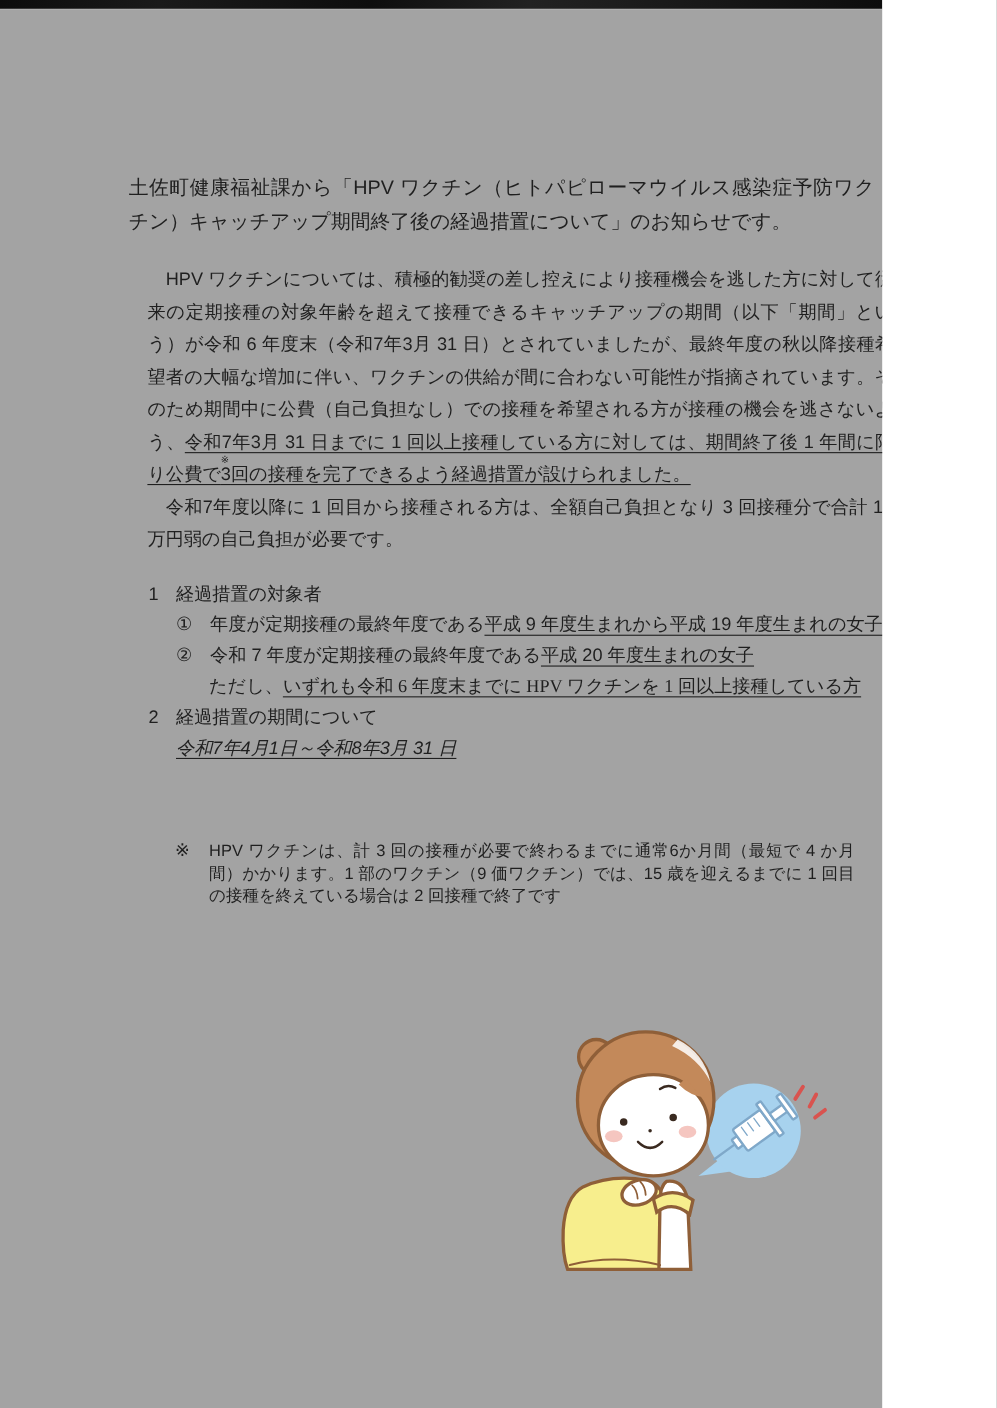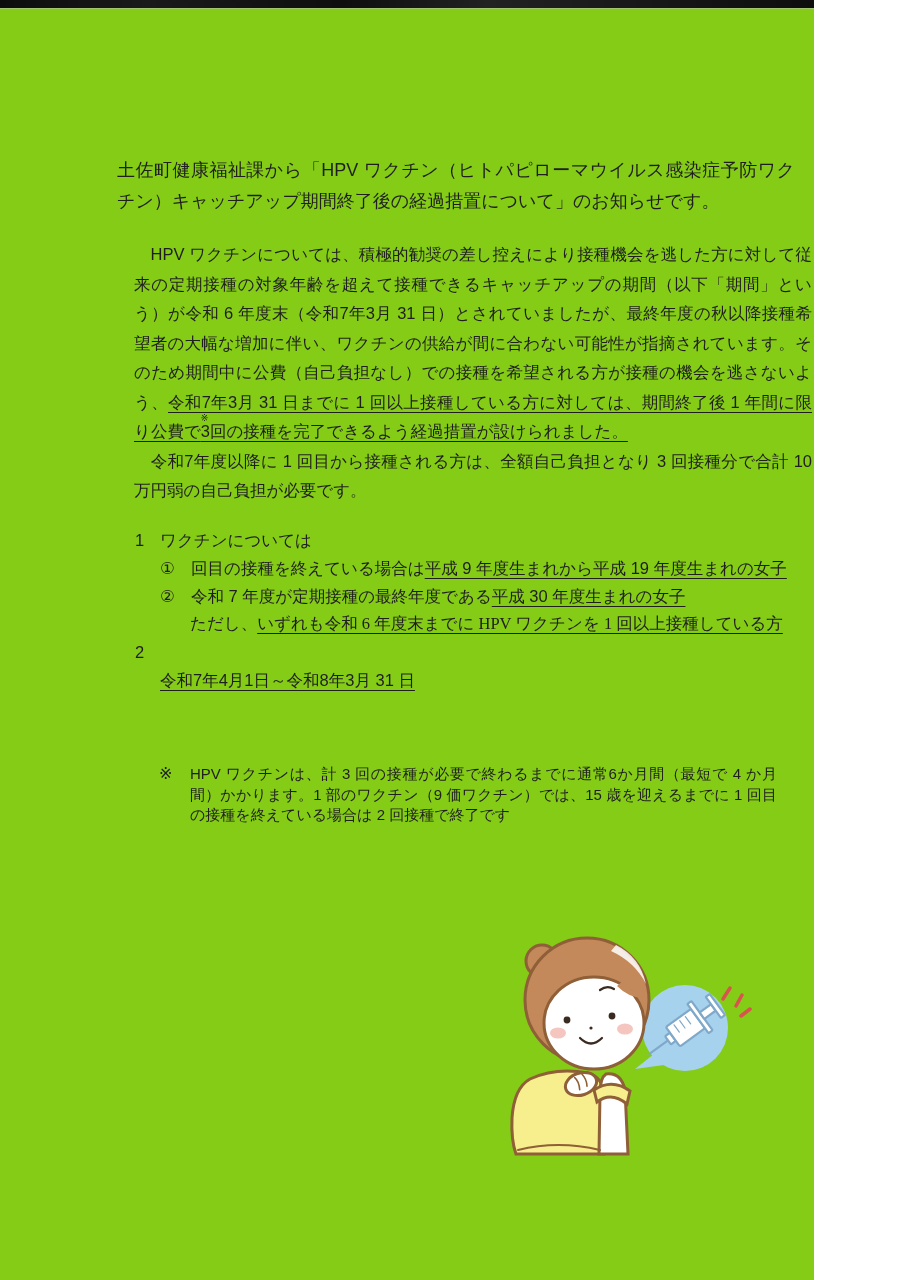--- a/index.html
+++ b/index.html
@@ -3,21 +3,21 @@
 <meta charset="utf-8">
 <style>
   html,body{margin:0;padding:0;}
   body{
     width:906px;height:1280px;
     background:#ffffff;
     font-family:"Liberation Sans","DejaVu Sans",sans-serif;
   }
   .page{
     position:relative;width:802px;height:1280px;
-    background:#84cc16;overflow:hidden;color:#1f1f1f;padding-left:12px;
+    background:#a3a3a3;overflow:hidden;color:#1f1f1f;
   }
   .scan-bar{
     position:absolute;top:0;left:0;right:0;height:8px;
     background:linear-gradient(90deg,#0c0c0c 0%,#1a1a1a 18%,#0e0e0e 42%,#222 60%,#0d0d0d 100%);
   }
   .scan-bar::after{
     content:"";position:absolute;left:0;right:0;top:8px;height:1px;background:#bdbdbd;opacity:.5;
   }
   .intro{
     position:absolute;left:117px;top:155px;width:678px;
@@ -39,21 +39,21 @@
   .list{
     position:absolute;left:135px;top:526px;width:670px;
     font-size:16.5px;line-height:28px;
   }
   .list .row{display:flex;align-items:flex-start;white-space:nowrap;}
   .marker{flex:none;}
   .w1{width:25px;}
   .w2{width:31px;}
   .sub{padding-left:25px;}
   .sub2{padding-left:55px;font-family:Liberation Serif, serif;}
-  .period{padding-left:25px;}
+  .period{padding-left:25px;font-style:italic;}
   .note{
     position:absolute;left:159px;top:764px;width:618px;
     font-size:15px;line-height:20.5px;display:flex;
   }
   .note-mark{flex:none;width:31px;font-size:16px;}
   .note-text{flex:1;text-align:justify;}
   .illustration{position:absolute;left:478px;top:928px;width:300px;height:240px;}
   
   .hairshape{stroke:#8F5F38;stroke-width:3;}
   .skinshape{fill:#ffffff;stroke:#8F5F38;stroke-width:3;}
@@ -74,35 +74,36 @@
 
   <div class="scan-bar"></div>
 
   <p class="intro">土佐町健康福祉課から「HPV ワクチン（ヒトパピローマウイルス感染症予防ワクチン）キャッチアップ期間終了後の経過措置について」のお知らせです。</p>
 
   <div class="bodytext"><span>　HPV ワクチンについては、積極的勧奨の差し控えにより接種機会を逃した方に対して従来の定期接種の対象年齢を超えて接種できるキャッチアップの期間（以下「期間」という）が令和 6 年度末（令和7年3月 31 日）とされていましたが、最終年度の秋以降接種希望者の大幅な増加に伴い、ワクチンの供給が間に合わない可能性が指摘されています。そのため期間中に公費（自己負担なし）での接種を希望される方が接種の機会を逃さないよう、</span><span class="u"><span>令和7年3月 31 日までに 1 回以上接種している方に対しては、期間終了後 1 年間に限り公費で</span><span class="ref-anchor"><span>3</span><span class="refmark">※</span></span><span>回の接種を完了できるよう経過措置が設けられました。</span></span><br><span>　令和7年度以降に 1 回目から接種される方は、全額自己負担となり 3 回接種分で合計 10 万円弱の自己負担が必要です。</span></div>
 
   <div class="list">
     <div class="row">
       <span class="marker w1">1</span>
-      <span>ワクチンについては</span>
+      <span>経過措置の対象者</span>
     </div>
     <div class="row sub">
       <span class="marker w2">①</span>
-      <span><span>回目の接種を終えている場合は</span><span class="u">平成 9 年度生まれから平成 19 年度生まれの女子</span></span>
+      <span><span>年度が定期接種の最終年度である</span><span class="u">平成 9 年度生まれから平成 19 年度生まれの女子</span></span>
     </div>
     <div class="row sub">
       <span class="marker w2">②</span>
-      <span><span>令和 7 年度が定期接種の最終年度である</span><span class="u">平成 30 年度生まれの女子</span></span>
+      <span><span>令和 7 年度が定期接種の最終年度である</span><span class="u">平成 20 年度生まれの女子</span></span>
     </div>
     <div class="row sub2">
       <span><span>ただし、</span><span class="u">いずれも令和 6 年度末までに HPV ワクチンを 1 回以上接種している方</span></span>
     </div>
     <div class="row">
       <span class="marker w1">2</span>
+      <span>経過措置の期間について</span>
     </div>
     <div class="row period">
       <span class="u">令和7年4月1日～令和8年3月 31 日</span>
     </div>
   </div>
 
   <div class="note">
     <span class="note-mark">※</span>
     <span class="note-text">HPV ワクチンは、計 3 回の接種が必要で終わるまでに通常6か月間（最短で 4 か月間）かかります。1 部のワクチン（9 価ワクチン）では、15 歳を迎えるまでに 1 回目の接種を終えている場合は 2 回接種で終了です</span>
   </div>

